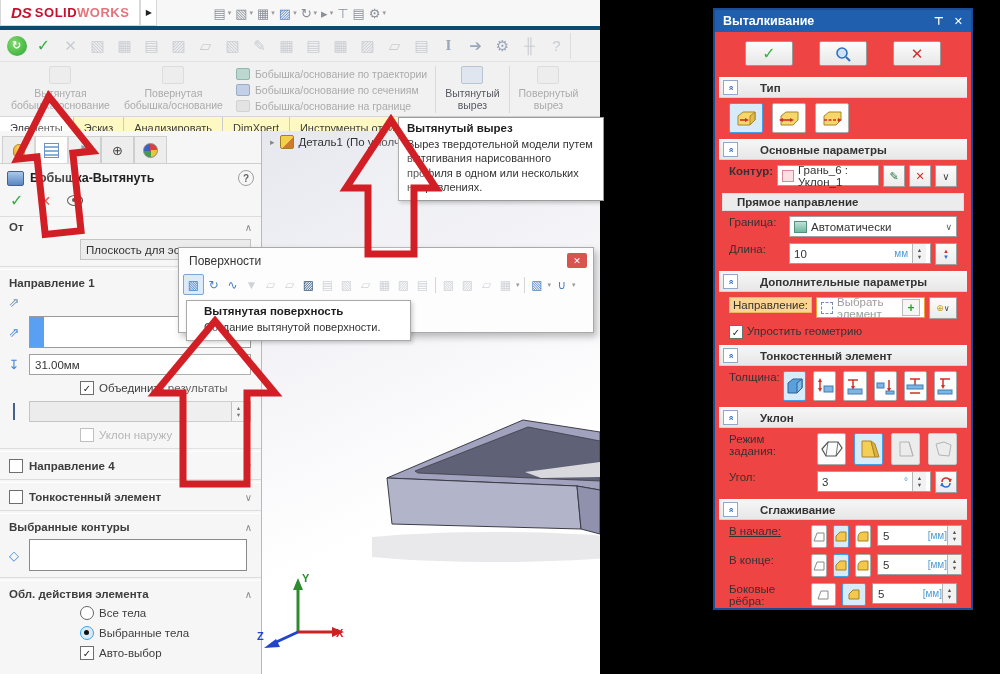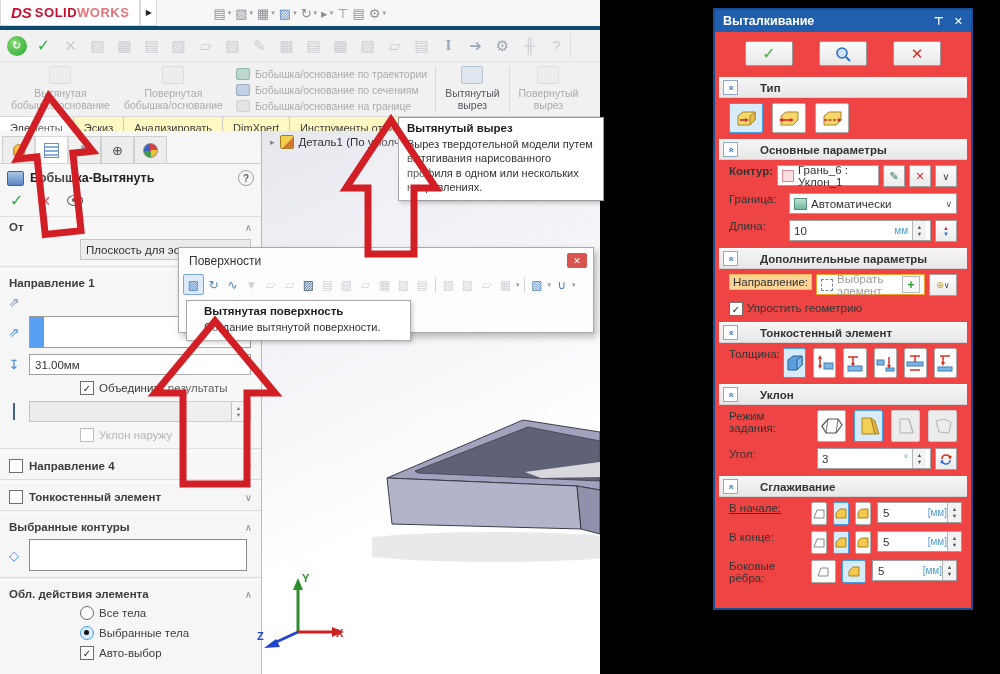--- a/index.html
+++ b/index.html
@@ -629,20 +629,21 @@
         <div class="sqbtn">
             <span style="color:#2a7a4b;font-size:11px;">✎</span>
           </div>
         <div class="sqbtn">
             <span style="color:#d22f27;font-weight:bold;font-size:11px;">✕</span>
           </div>
         <div class="sqbtn">
             <span style="color:#444;font-size:10px;">∨</span>
           </div>
       </div>
+      <div class="pgroup"><span>Прямое направление</span></div>
       <div class="prow">
         <span class="plab" style="width:56px;">Граница:</span>
         <div class="pcombo">
           <span class="autic"></span>
           <span>Автоматически</span>
           <span class="cv">∨</span>
         </div>
       </div>
       <div class="prow">
         <span class="plab" style="width:56px;">Длина:</span>

